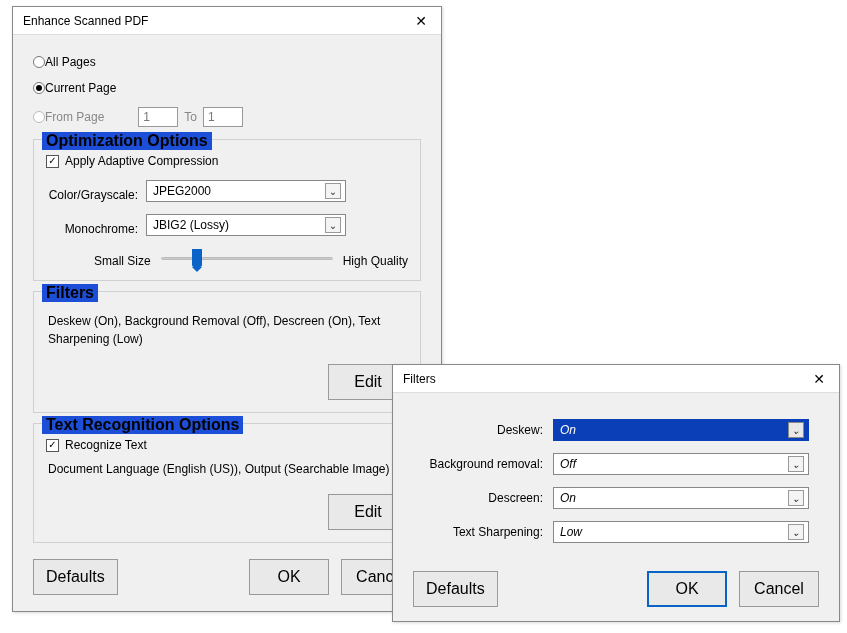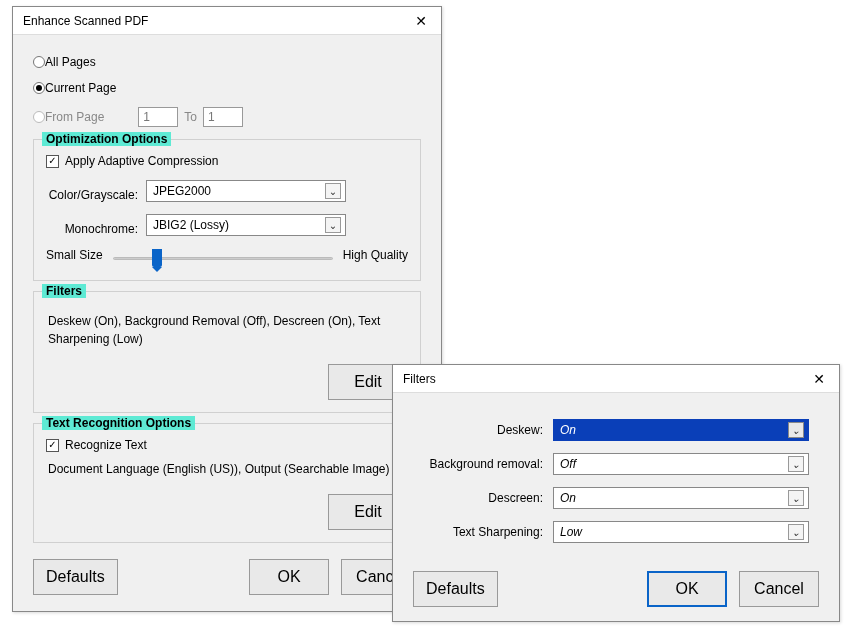--- a/index.html
+++ b/index.html
@@ -84,24 +84,24 @@
     .groupbox {
       border: 1px solid #d0d0d0;
       margin-top: 10px;
       padding: 14px 12px 12px 12px;
       position: relative;
     }
     .group-title {
       position: absolute;
       top: -8px;
       left: 8px;
-      background: #5eead4;
+      background: #1d4ed8;
       padding: 0 4px;
       font-weight: bold;
-      font-size: 12px;
+      font-size: 16px;
     }
 
     .checkbox {
       width: 13px;
       height: 13px;
       border: 1px solid #555;
       background: #fff;
       display: inline-flex;
       align-items: center;
       justify-content: center;
@@ -138,23 +138,24 @@
       display: flex;
       align-items: center;
       justify-content: center;
       font-size: 10px;
       background: #f4f4f4;
       color: #333;
     }
 
     .slider-row {
       display: flex;
-      align-items: flex-start;
+      align-items: flex-end;
       margin-top: 12px;
       justify-content: space-between;
+      margin-left: 48px;
     }
     .slider-track {
       position: relative;
       flex: 1;
       margin: 0 10px;
       height: 20px;
       display: flex;
       align-items: center;
     }
     .track-line {

